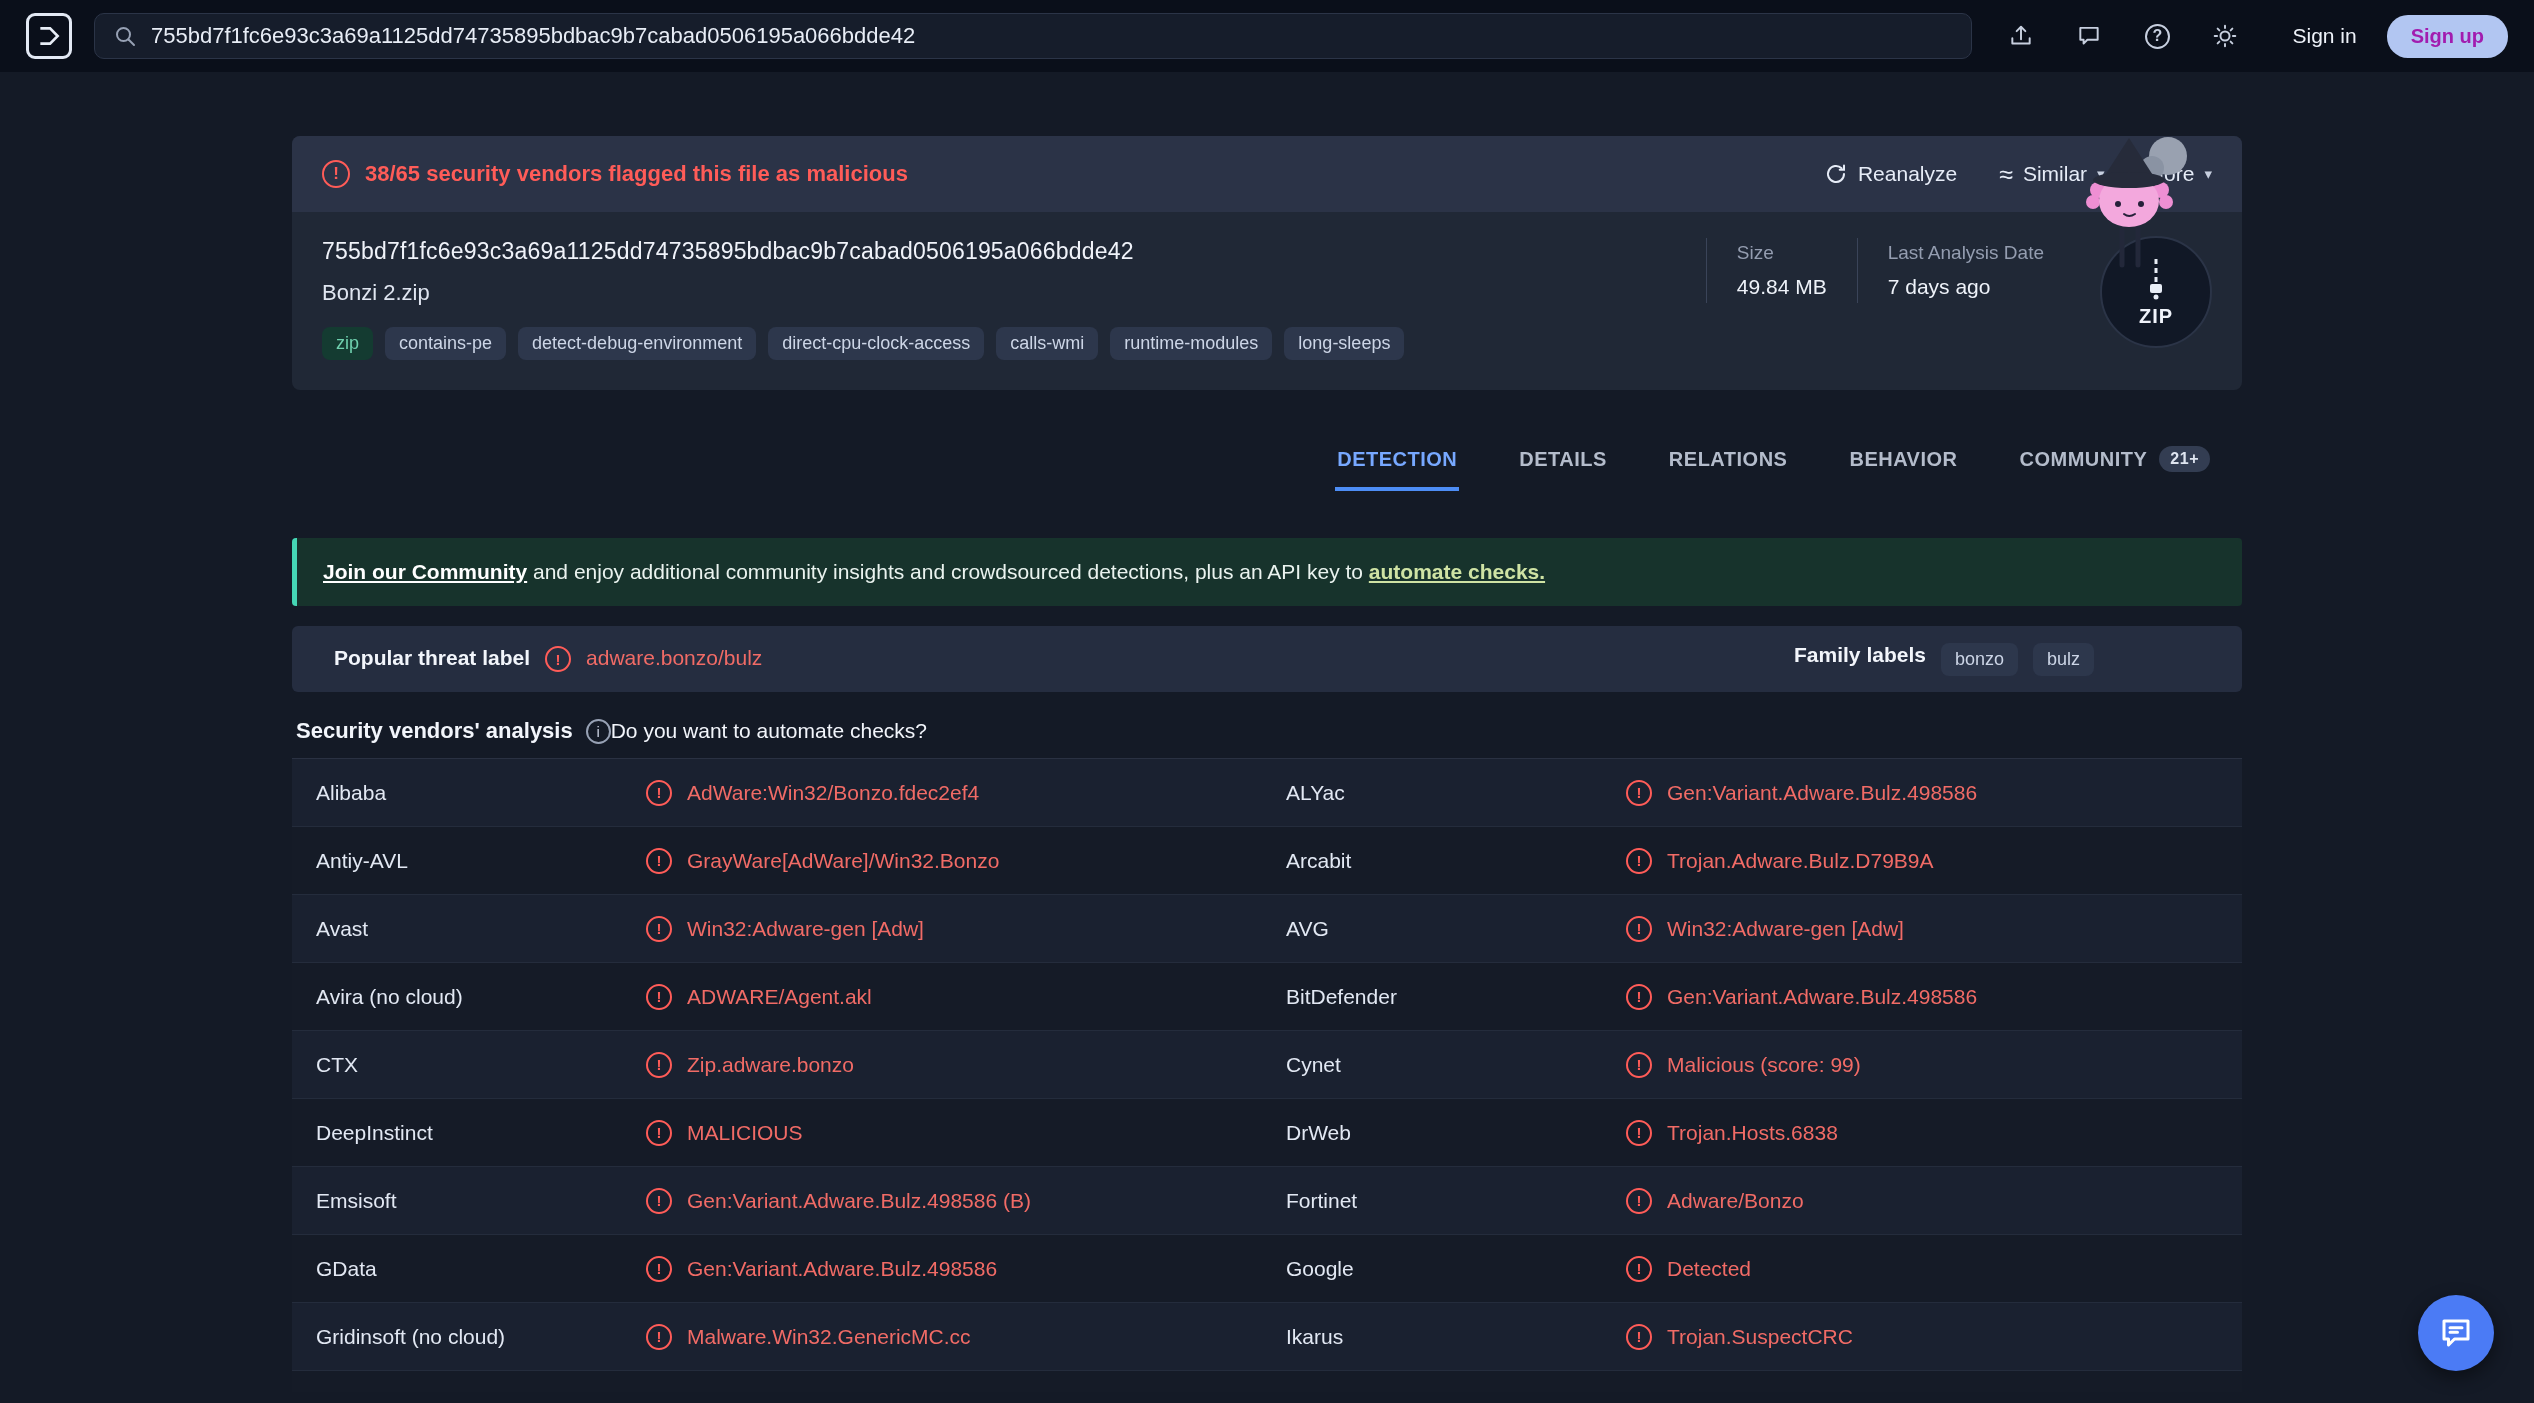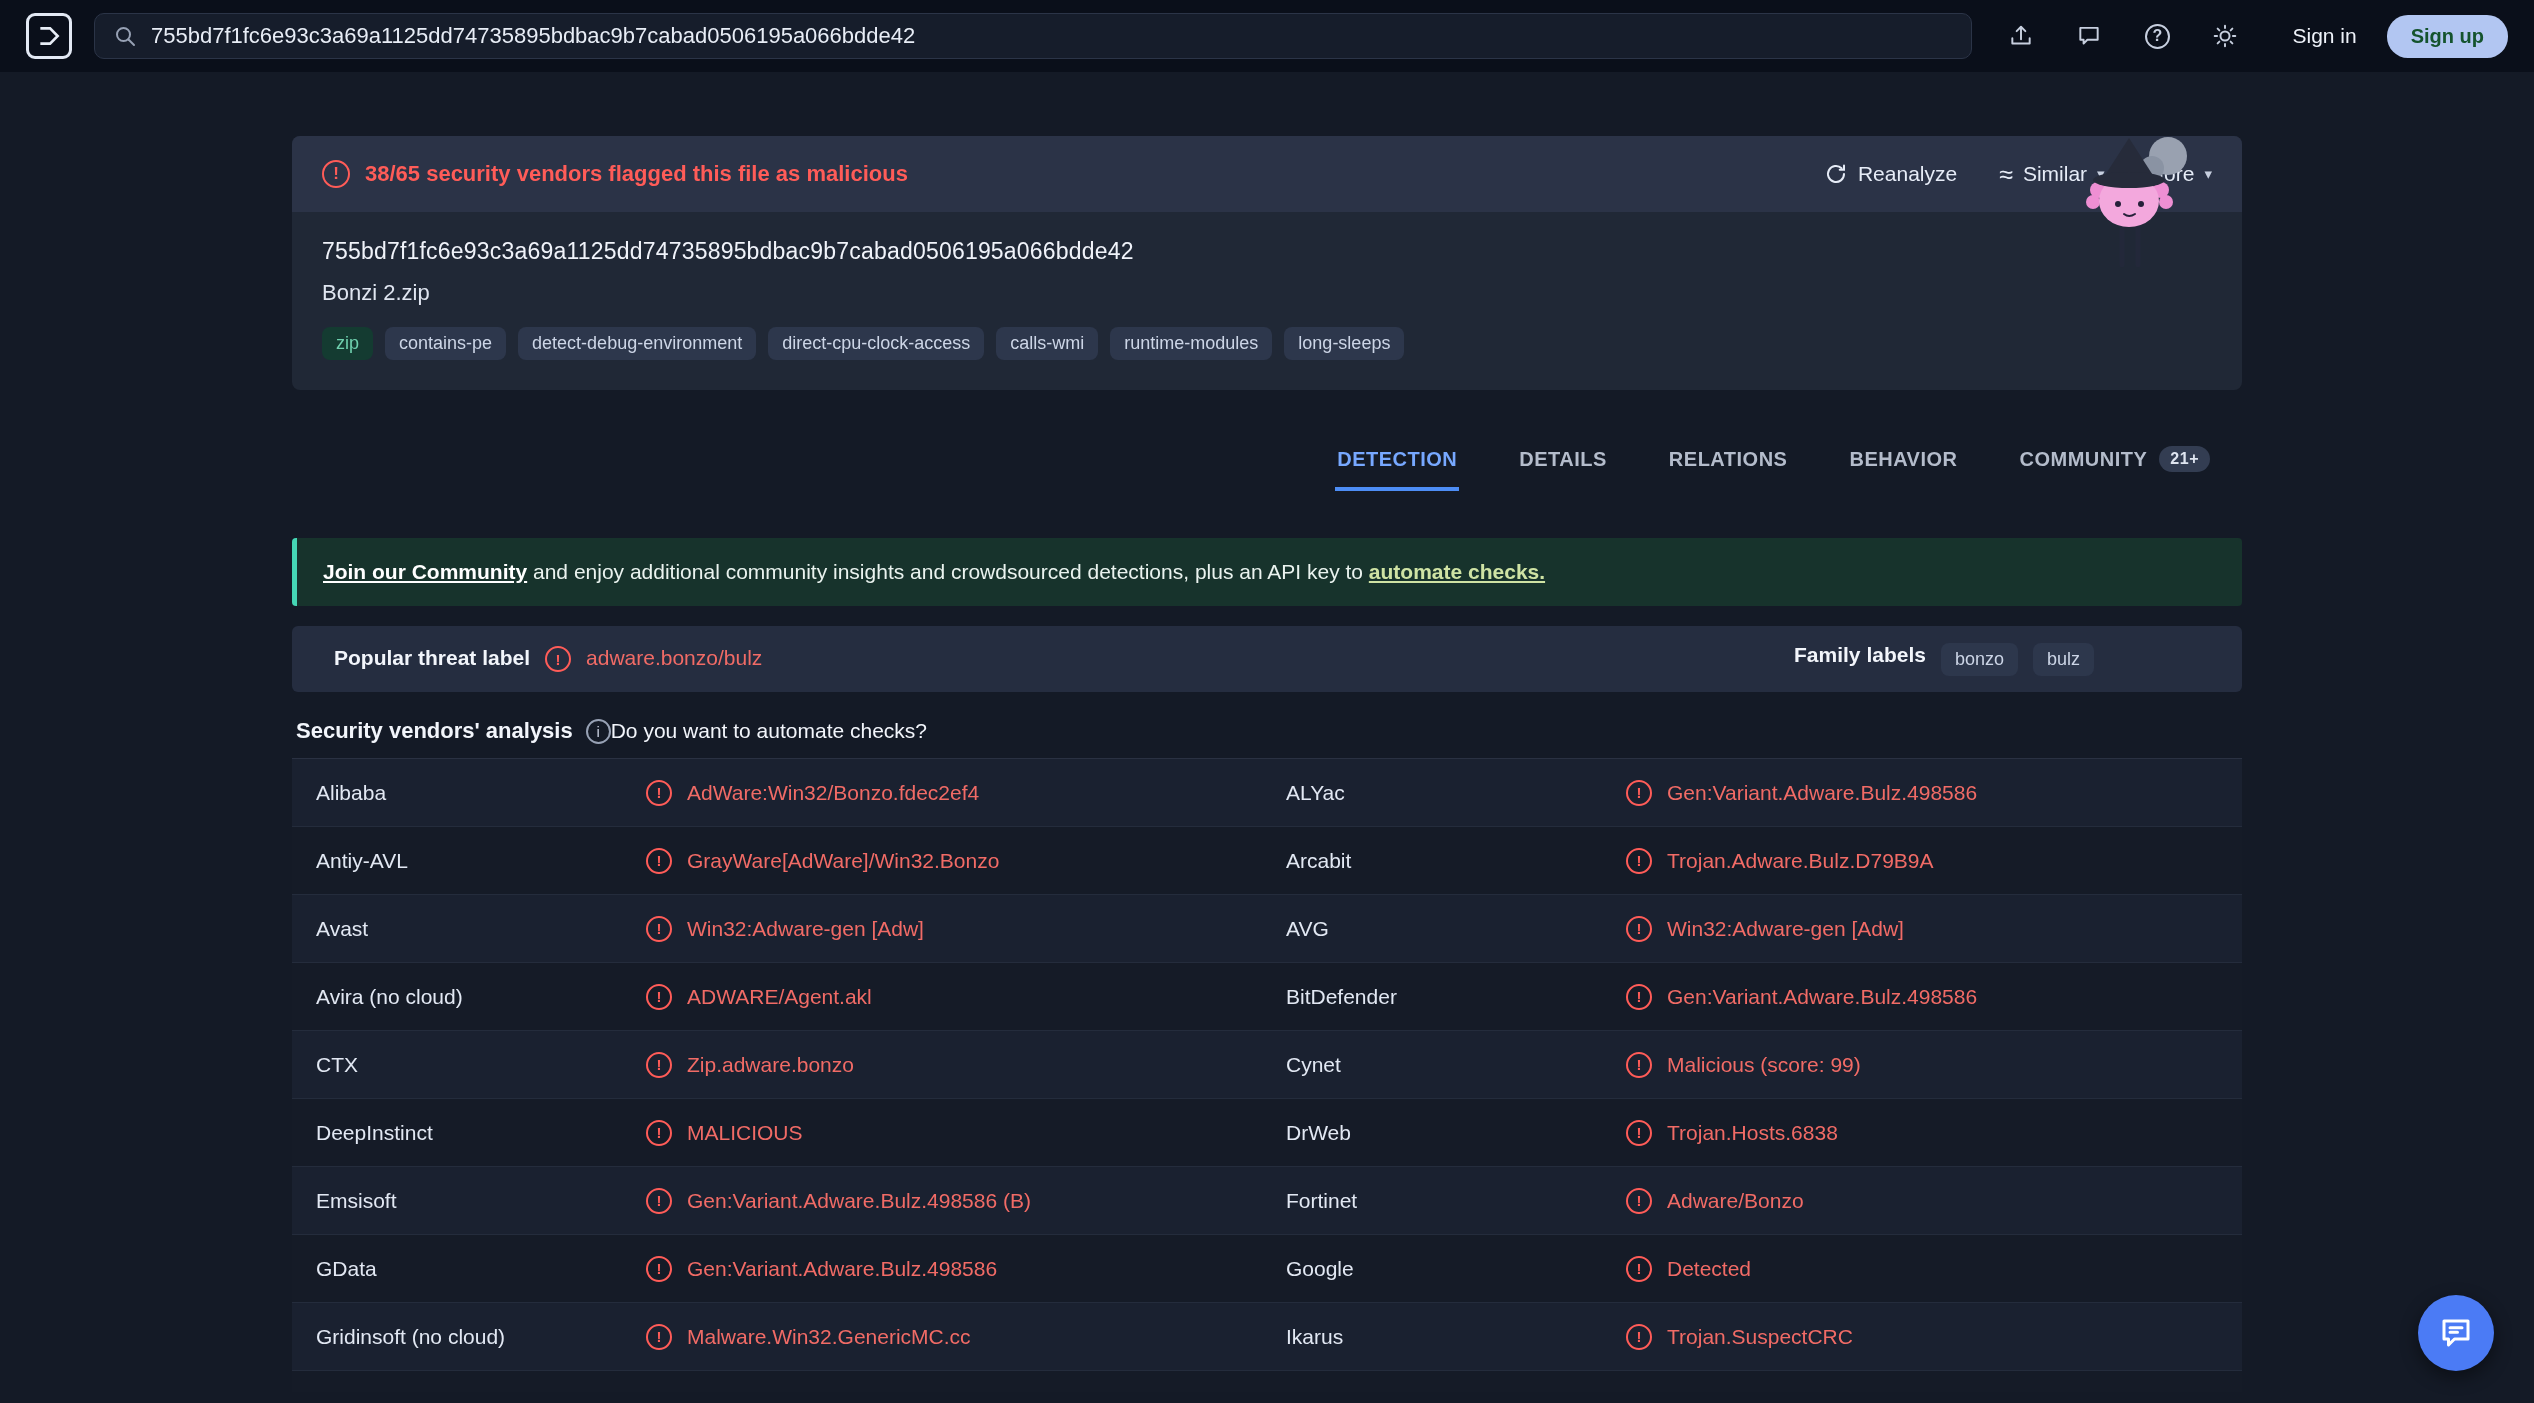--- a/index.html
+++ b/index.html
@@ -31,21 +31,21 @@
   }
   .topbar-icons { display: flex; align-items: center; gap: 30px; margin-left: 8px; }
   .icon-btn { width: 38px; height: 38px; display: flex; align-items: center; justify-content: center; cursor: pointer; }
   .ring {
     display: inline-flex; align-items: center; justify-content: center;
     border-radius: 50%; flex: none;
   }
   .ring.gray { width: 25px; height: 25px; border: 2px solid #c7cfdf; color: #c7cfdf; font-size: 16px; font-weight: 700; }
   .signin { font-size: 21px; color: #eef2f9; margin: 0 8px 0 26px; cursor: pointer; text-decoration: none; }
   .signup {
-    background: #b2c6f2; color: #14532d; border: none; cursor: pointer;
+    background: #b2c6f2; color: #a21caf; border: none; cursor: pointer;
     font-family: "Liberation Sans", sans-serif; font-size: 20px; font-weight: 700;
     border-radius: 21px; padding: 10px 24px;
   }
 
   
   .content { padding: 64px 292px 0; }
   .file-header { display: flex; gap: 36px; }
 
   
   .score-card {
@@ -252,20 +252,38 @@
           <div class="tags">
             <span class="tag green">zip</span>
             <span class="tag">contains-pe</span>
             <span class="tag">detect-debug-environment</span>
             <span class="tag">direct-cpu-clock-access</span>
             <span class="tag">calls-wmi</span>
             <span class="tag">runtime-modules</span>
             <span class="tag">long-sleeps</span>
           </div>
         </div>
+        <div class="meta">
+          <div class="meta-col">
+            <div class="meta-label">Size</div>
+            <div class="meta-value">49.84 MB</div>
+          </div>
+          <div class="meta-col">
+            <div class="meta-label">Last Analysis Date</div>
+            <div class="meta-value">7 days ago</div>
+          </div>
+          <div class="zip-badge">
+            <svg width="40" height="54" viewBox="0 0 40 54">
+              <line x1="20" y1="2" x2="20" y2="30" stroke="#e8edf6" stroke-width="3" stroke-dasharray="5 4"></line>
+              <rect x="14" y="27" width="12" height="9" rx="2" fill="#e8edf6"></rect>
+              <circle cx="20" cy="40" r="2.5" fill="#e8edf6"></circle>
+            </svg>
+            <span class="zip-text">ZIP</span>
+          </div>
+        </div>
       </div>
 
       <div class="mascot">
         <svg width="130" height="150" viewBox="0 0 130 150">
           <circle cx="104" cy="28" r="19" fill="#99a1b0"></circle>
           <circle cx="88" cy="40" r="12" fill="#8a93a3"></circle>
           <path d="M58 95v42M74 95v42" stroke="#23283a" stroke-width="5" stroke-linecap="round"></path>
           <circle cx="34" cy="62" r="8" fill="#ee8fd3"></circle>
             <circle cx="29" cy="74" r="7" fill="#ee8fd3"></circle>
           <circle cx="97" cy="62" r="8" fill="#ee8fd3"></circle>

